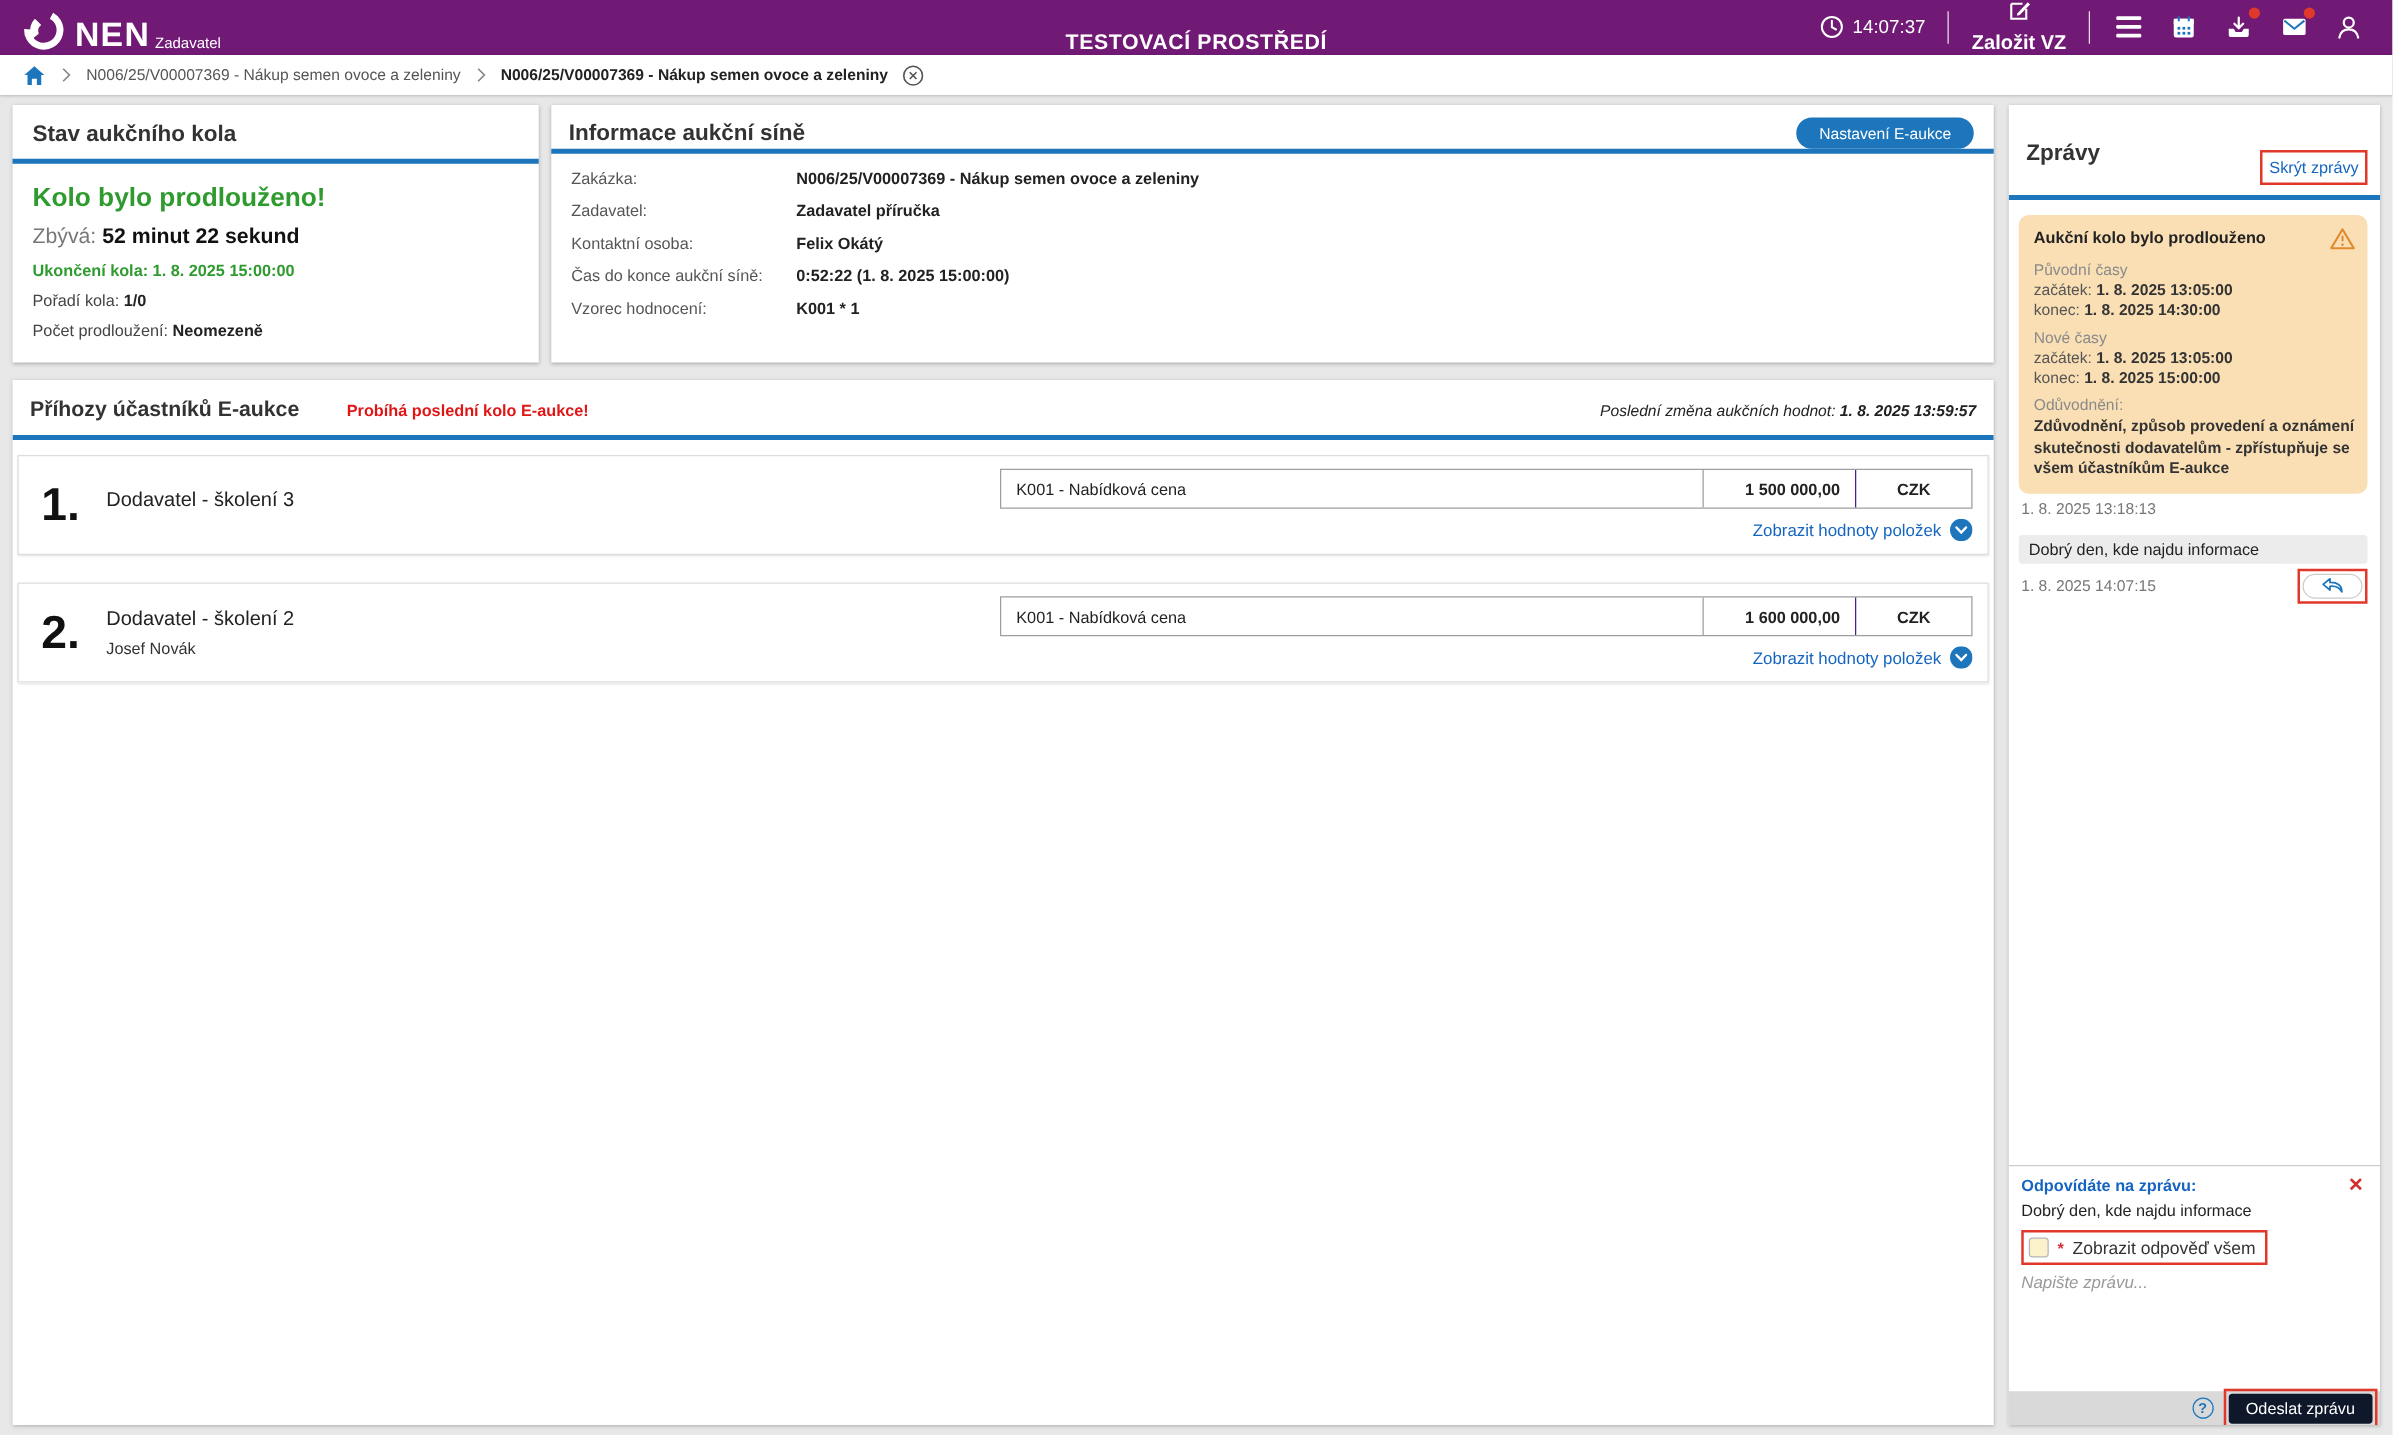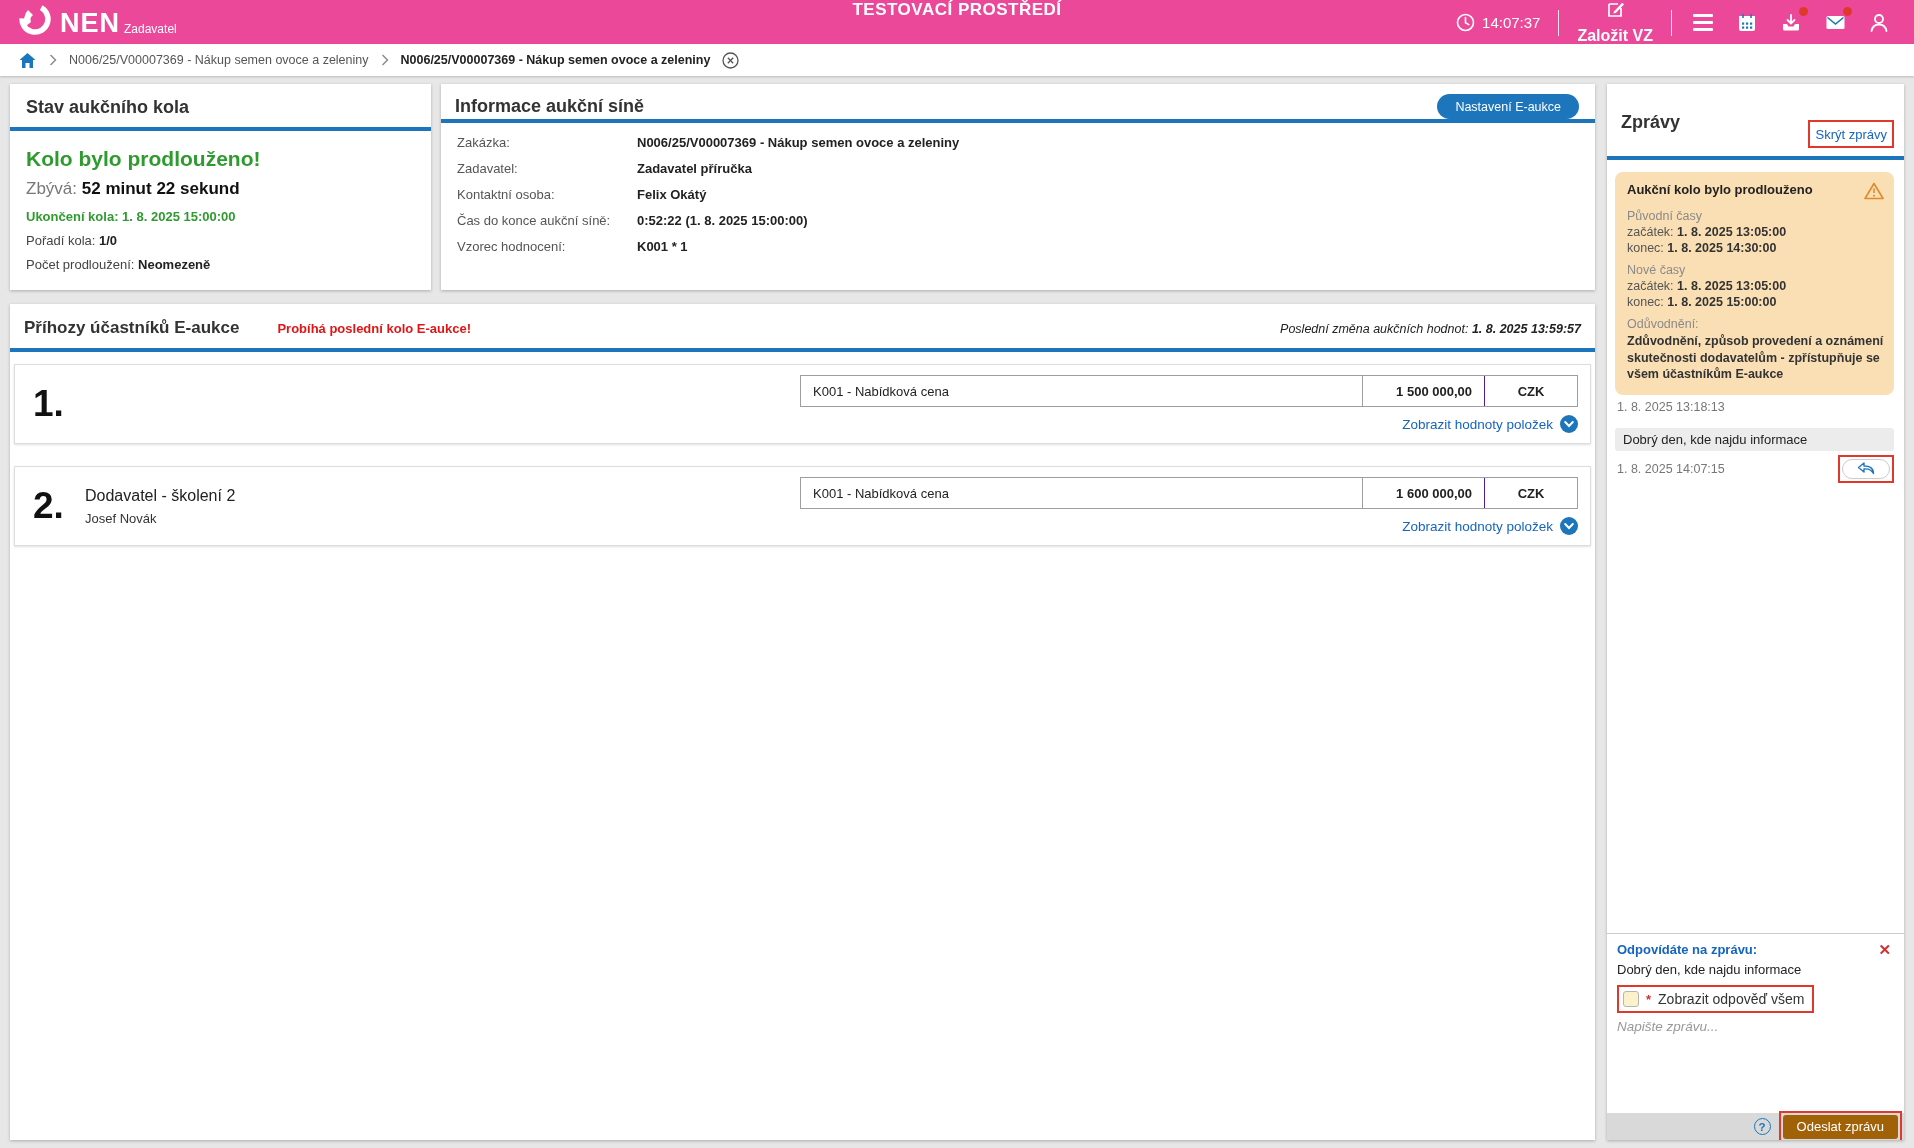--- a/index.html
+++ b/index.html
@@ -1,20 +1,20 @@
 <!DOCTYPE html>
 <html><head>
 <meta charset="utf-8">
 <style>
   * { margin:0; padding:0; box-sizing:border-box; }
   html,body { width:1914px; height:1148px; overflow:hidden; }
   body { font-family:"Liberation Sans", sans-serif; background:#e7e7e7; color:#333; }
 
   
-  .topbar { position:relative; height:44px; background:#ec4899; color:#fff; display:flex; align-items:flex-start; }
+  .topbar { position:relative; height:44px; background:#701a75; color:#fff; display:flex; align-items:flex-end; }
   .logo-area { display:flex; align-items:flex-end; padding:0 0 3px 16px; gap:6px; }
   .logo-mark { width:38px; height:38px; margin-bottom:-2px; }
   .logo-nen { font-size:27px; font-weight:bold; letter-spacing:1px; line-height:26px; }
   .logo-sub { font-size:12px; line-height:14px; margin-left:-2px; }
   .env-title { position:absolute; left:0; right:0; text-align:center; font-size:17px; font-weight:bold; letter-spacing:.5px; pointer-events:none; }
   .topbar-right { margin-left:auto; display:flex; align-items:center; gap:18px; padding-right:22px; z-index:2; }
   .time-wrap { display:flex; align-items:center; gap:7px; font-size:15px; }
   .tb-divider { width:1px; height:26px; background:rgba(255,255,255,.85); }
   .create-vz { display:flex; align-items:center; gap:8px; font-size:16px; font-weight:bold; cursor:pointer;flex-direction:column; }
   .icon-btn { position:relative; display:flex; align-items:center; justify-content:center; width:26px; height:26px; cursor:pointer; }
@@ -107,21 +107,21 @@
   .checkbox-row { display:inline-flex; align-items:center; gap:7px; padding:4px 8px 4px 4px; margin-bottom:6px; }
   .checkbox { width:16px; height:16px; background:#fbf2cc; border:1px solid #b5b5b5; border-radius:3px; cursor:pointer; }
   .req-mark { color:#d32f2f; font-weight:bold; font-size:13px; }
   .checkbox-label { font-size:14px; color:#333; cursor:pointer; }
   .msg-textarea { width:100%; height:84px; border:none; outline:none; resize:none; font-family:inherit; font-size:13.5px; color:#333; background:transparent; }
   .msg-textarea::placeholder { color:#999; font-style:italic; }
 
   .msg-footer { height:27px; background:#d9d9d9; display:flex; align-items:center; justify-content:flex-end; gap:8px; padding-right:2px; }
   .help-circle { width:17px; height:17px; border:1.5px solid #1d76bb; border-radius:50%; color:#1d76bb; font-size:11.5px; font-weight:bold; display:flex; align-items:center; justify-content:center; cursor:pointer; }
   .send-wrap { padding:2px; background:#d9d9d9; }
-  .send-btn { background:#a16207; color:#fff; border:none; border-radius:3px; height:24px; padding:0 14px; font-size:13px; font-family:inherit; cursor:pointer; }
+  .send-btn { background:#0f172a; color:#fff; border:none; border-radius:3px; height:24px; padding:0 14px; font-size:13px; font-family:inherit; cursor:pointer; }
 
   svg { display:block; }
 </style>
 </head>
 <body>
 
 <header class="topbar">
   <div class="logo-area">
     <svg class="logo-mark" viewBox="0 0 38 38">
       <circle cx="19" cy="19" r="13" fill="none" stroke="#ffffff" stroke-width="5.5" stroke-dasharray="56 26" stroke-dashoffset="8" transform="rotate(-30 19 19)"></circle>
@@ -279,20 +279,21 @@
         <span class="last-change">
           <em>Poslední změna aukčních hodnot:</em>
           <b><em>1. 8. 2025 13:59:57</em></b>
         </span>
       </div>
       <div class="bids-body">
 
         <div class="bid-row">
           <div class="rank">1.</div>
           <div class="names">
+            <div class="supplier">Dodavatel - školení 3</div>
           </div>
           <div class="bid-right">
             <div class="crit-box">
               <div class="crit-label">K001 - Nabídková cena</div>
               <div class="crit-value">1 500 000,00</div>
               <div class="crit-curr">CZK</div>
             </div>
             <div class="show-link-row">
               <span class="show-link">Zobrazit hodnoty položek</span>
               <svg width="18" height="18" viewBox="0 0 18 18">

